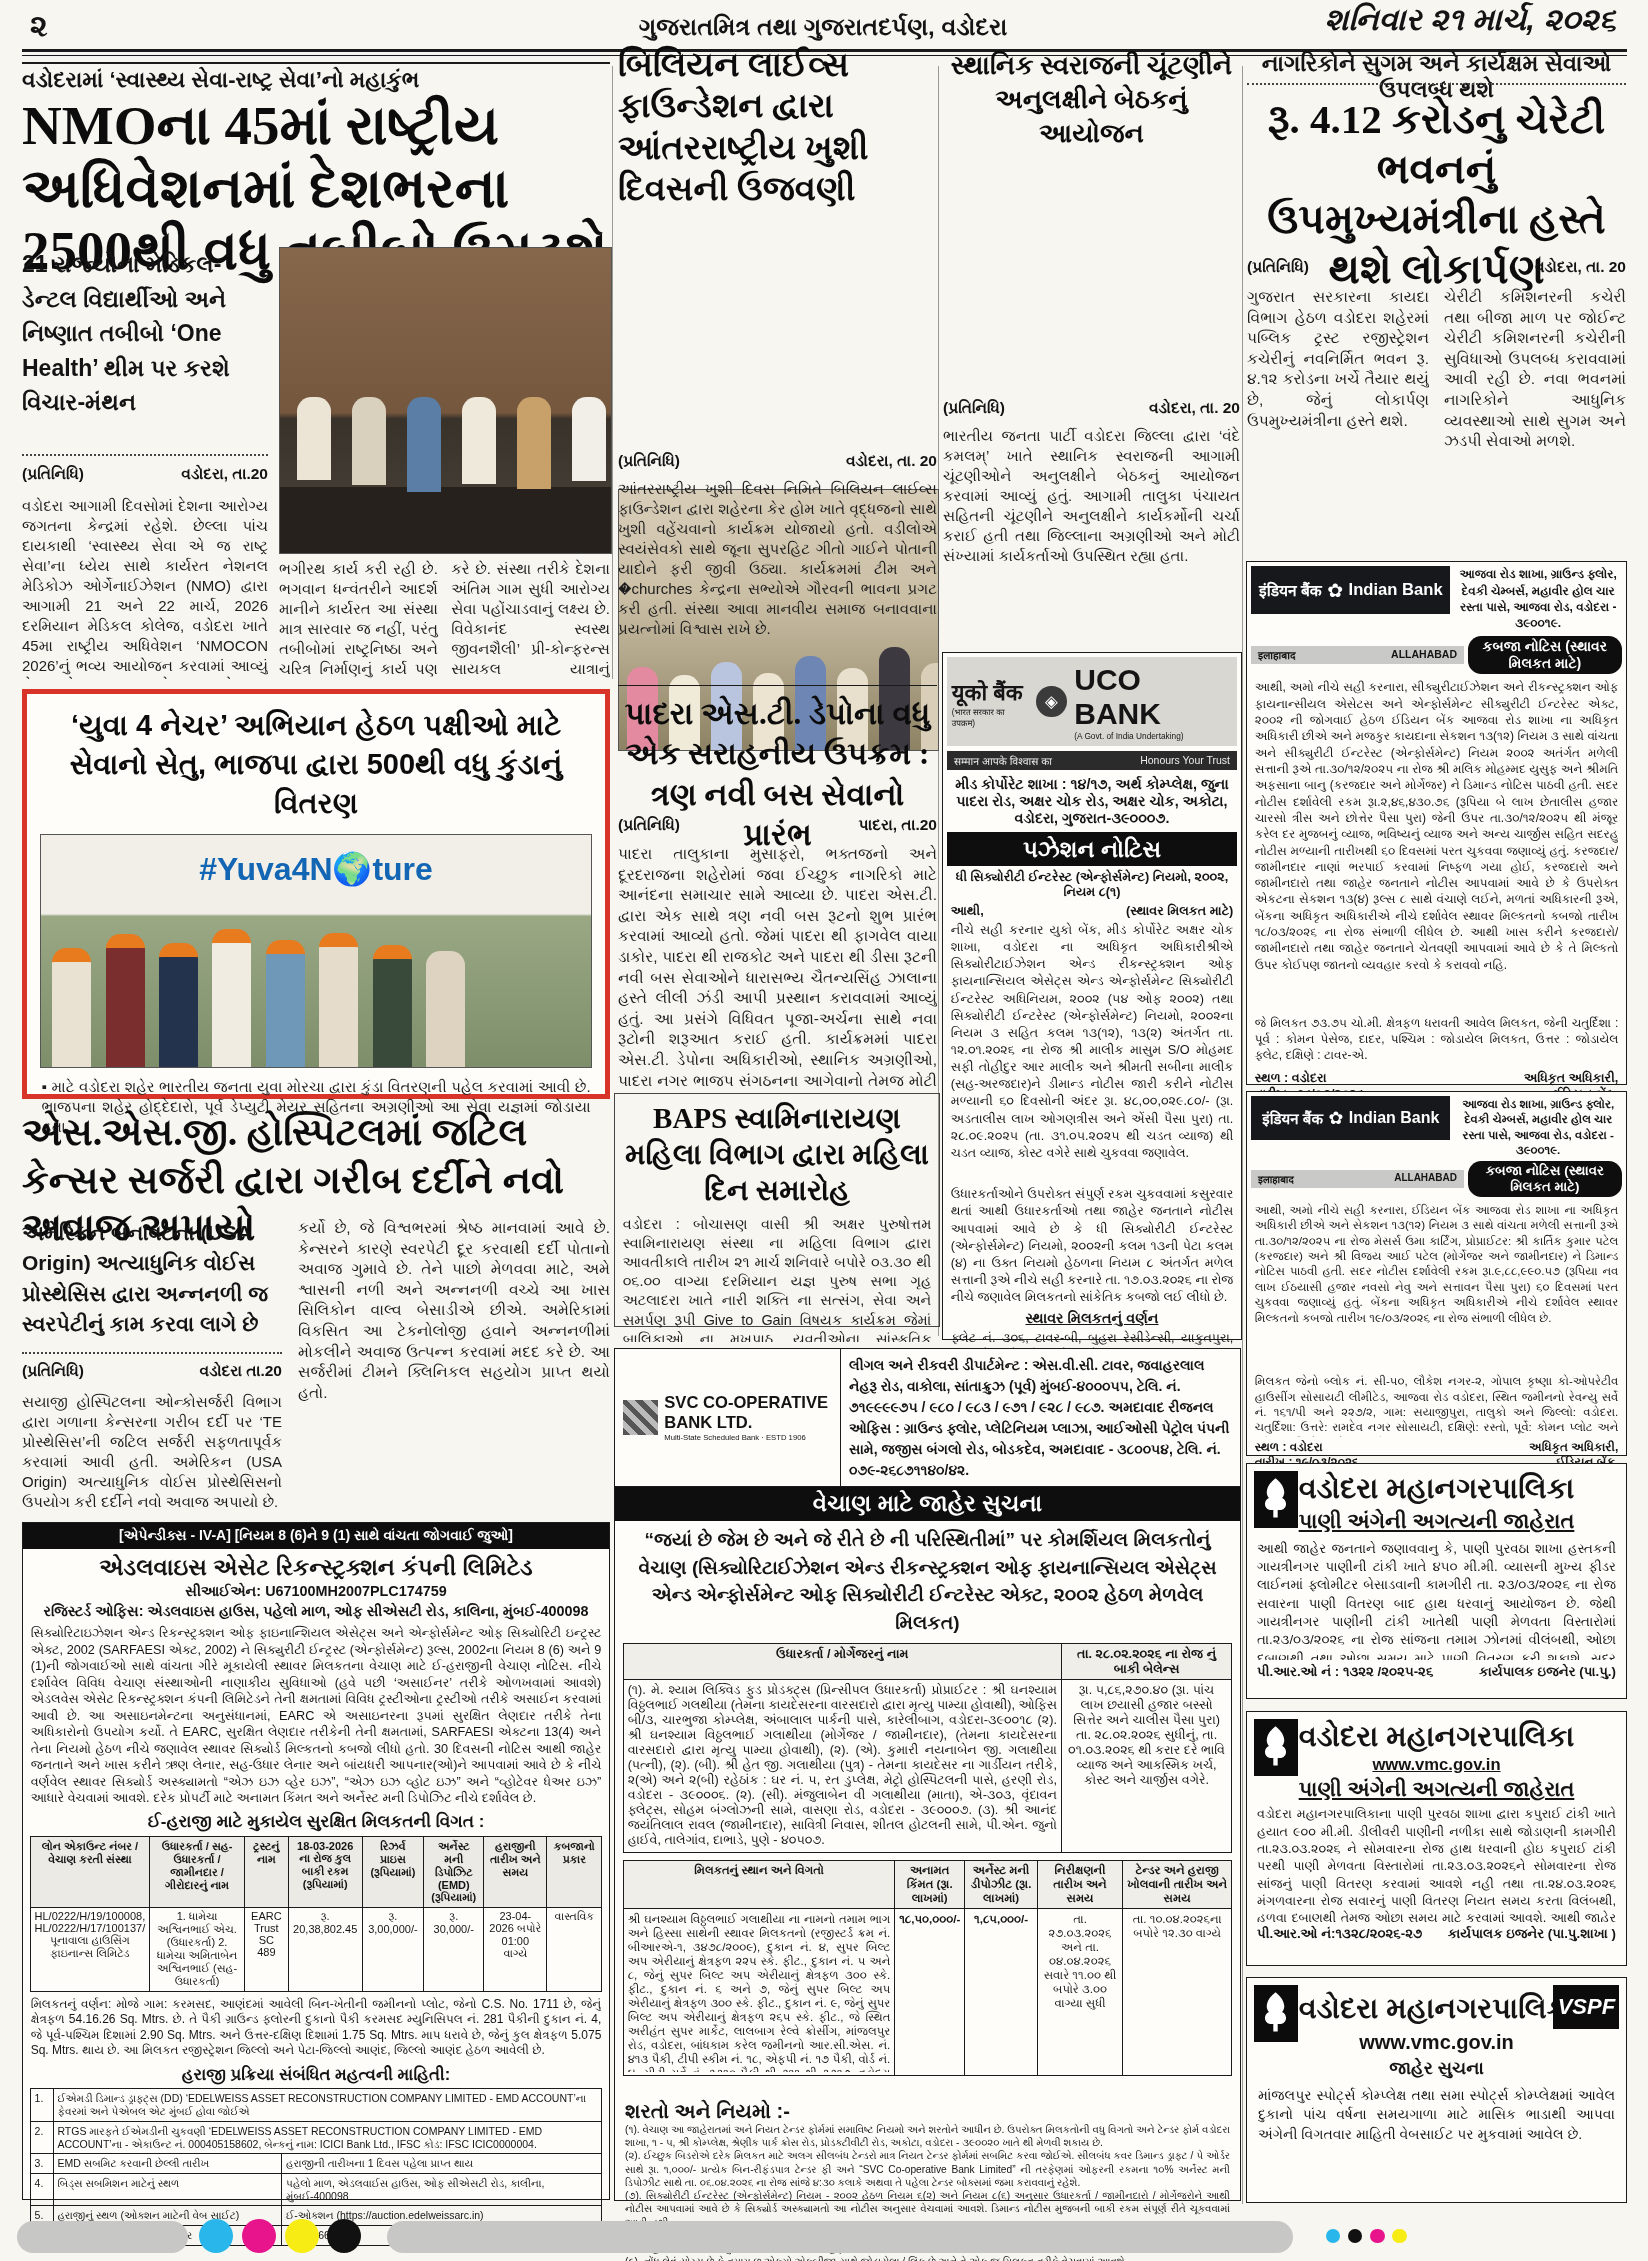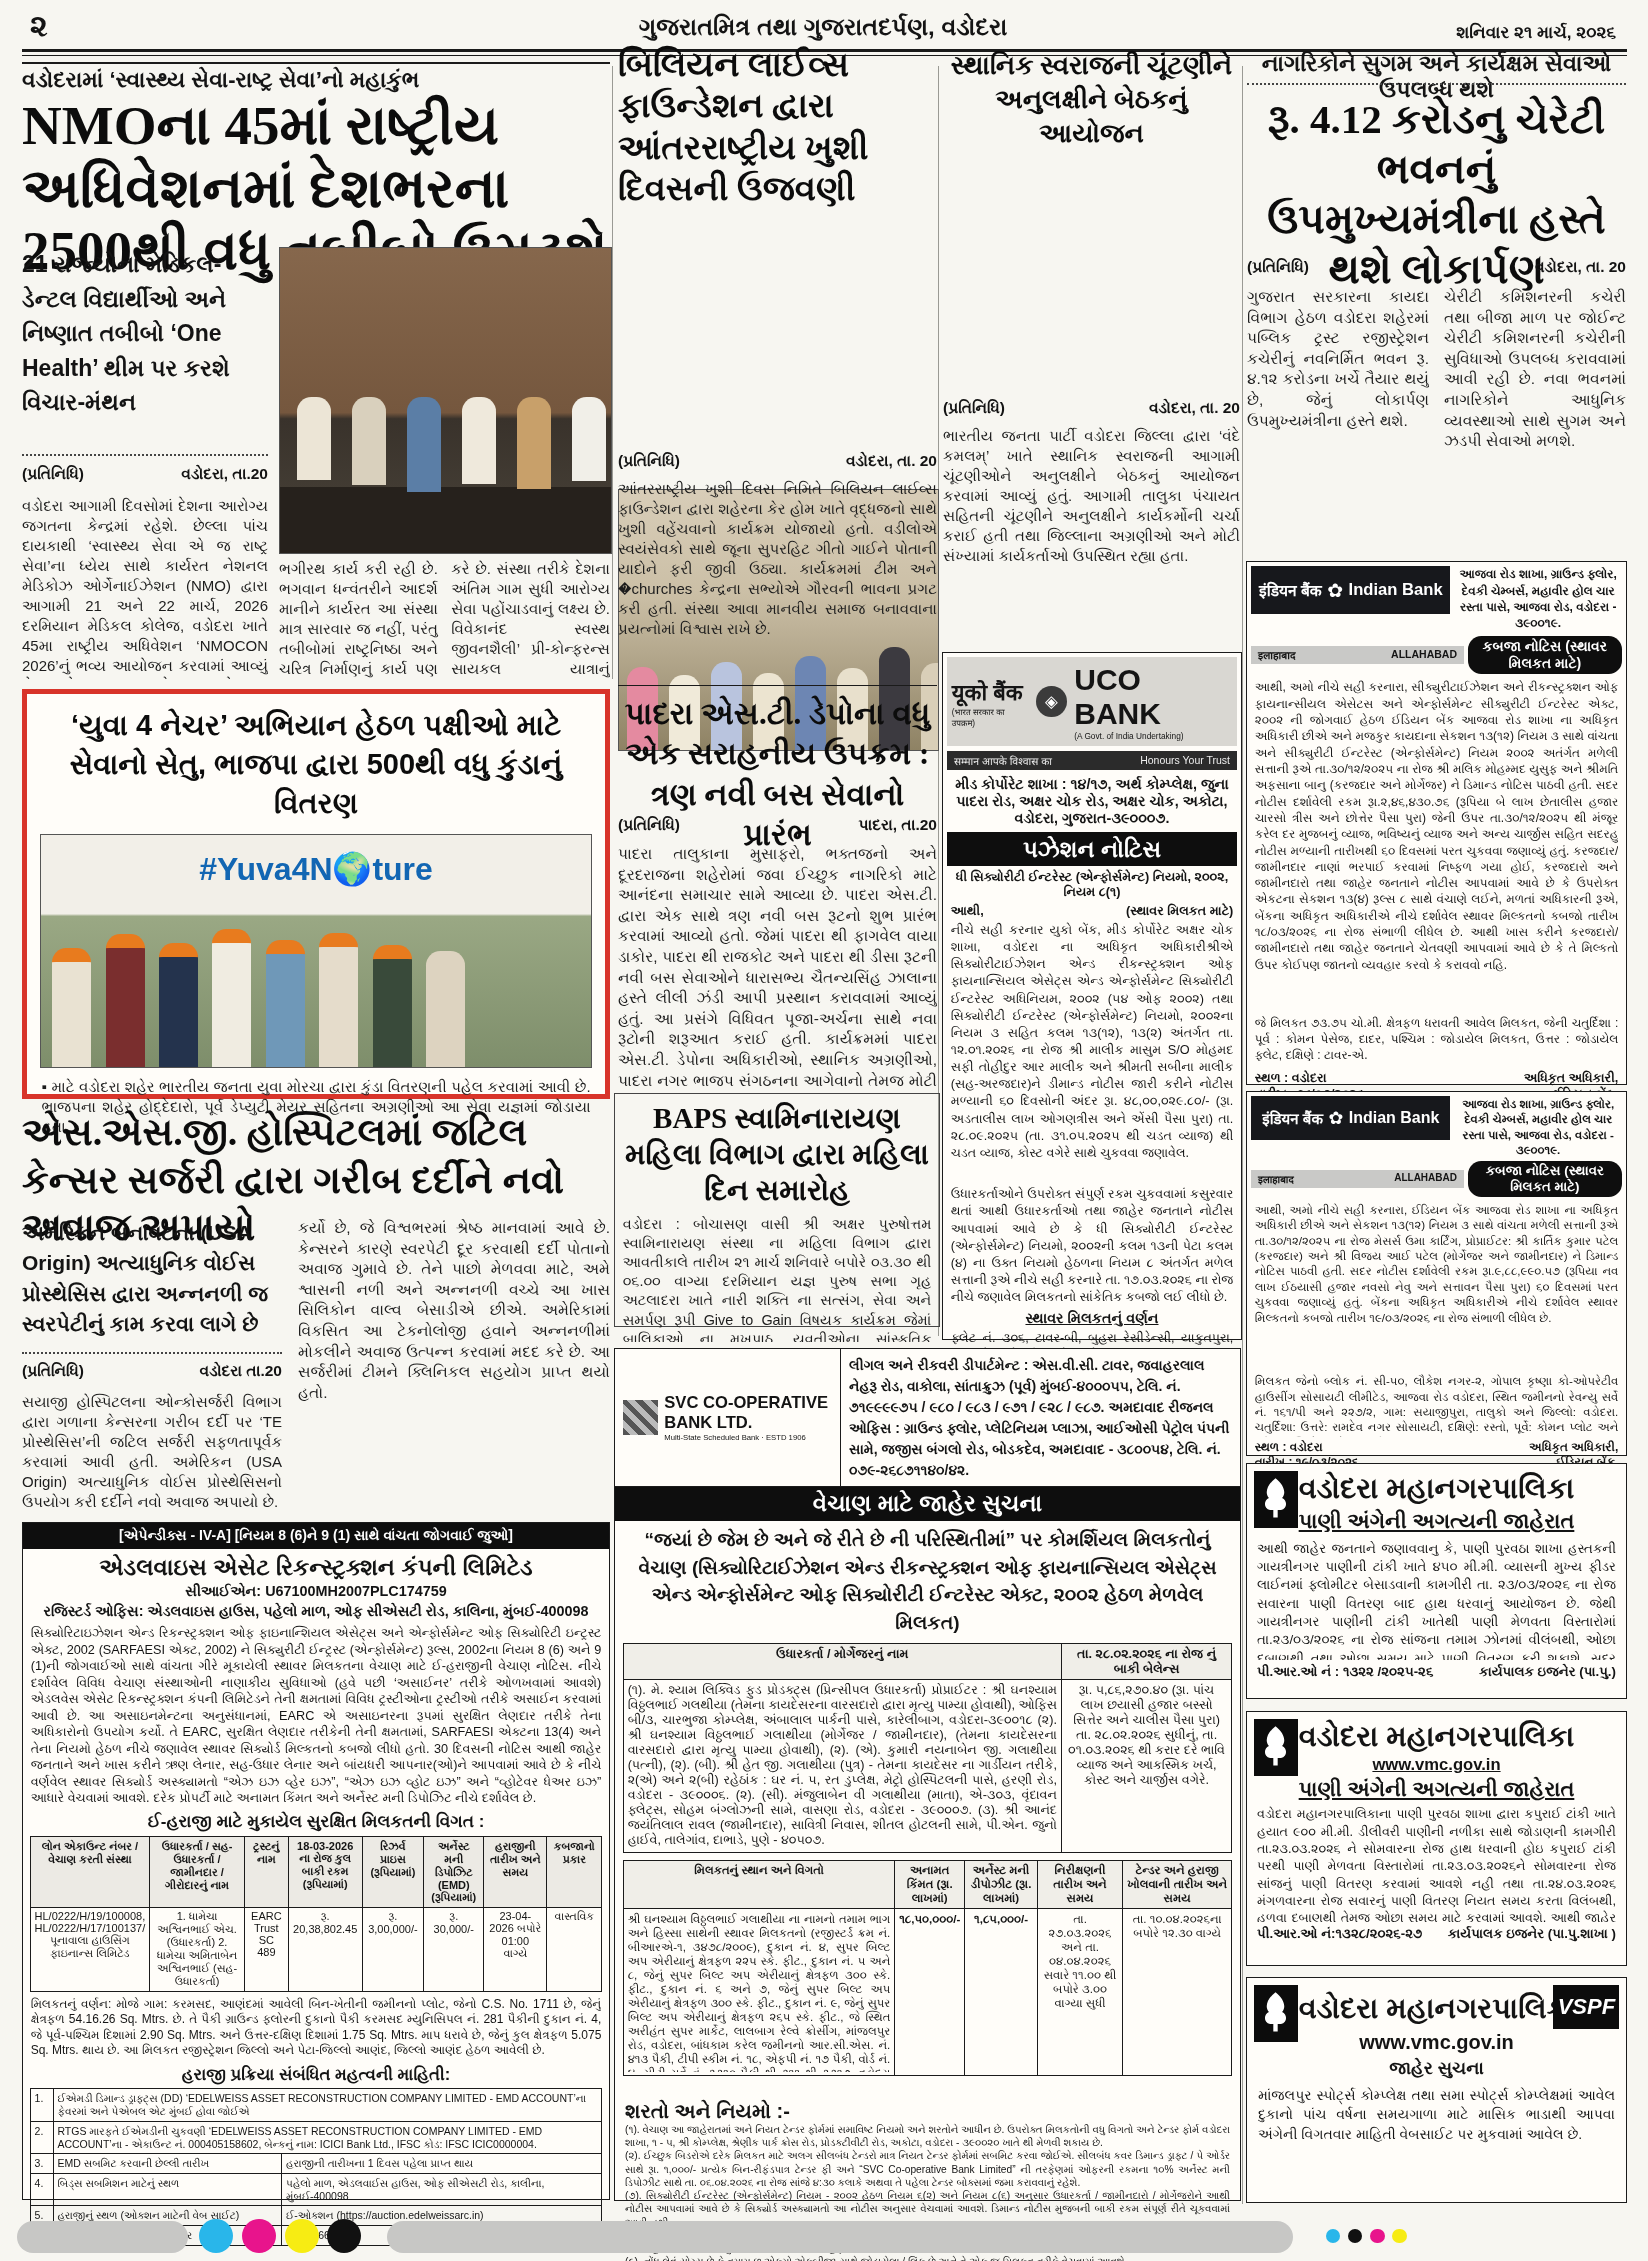--- a/index.html
+++ b/index.html
@@ -26,21 +26,21 @@
   .logo-sq{background:#0c0c0c;display:flex;align-items:center;justify-content:center;}
   .clip{overflow:hidden;}
 </style>
 </head>
 <body>
 
 <div id="page">
 
   <div class="abs b" style="left:30px;top:8.8px;font-size:30px;">૨</div>
   <div class="abs b ctr" style="left:442px;top:13.3px;width:762px;font-size:24px;">ગુજરાતમિત્ર તથા ગુજરાતદર્પણ, વડોદરા</div>
-  <div class="abs b" style="right:33px;top:23px;font-size:17px;">શનિવાર ૨૧ માર્ચ, ૨૦૨૬</div>
+  <div class="abs b" style="right:33px;top:2px;font-size:31px;font-style:italic;">શનિવાર ૨૧ માર્ચ, ૨૦૨૬</div>
   <div class="abs thinrule" style="left:22px;top:49px;width:1605px;height:3.3px;"></div>
   <div class="abs thinrule" style="left:22px;top:55px;width:1605px;height:1.1px;"></div>
 
   <div class="abs vrule" style="left:612px;top:66px;height:613px;"></div>
   <div class="abs vrule" style="left:938px;top:66px;height:1270px;"></div>
   <div class="abs vrule" style="left:1242px;top:66px;height:2138px;"></div>
 
   <div class="abs thinrule" style="left:22px;top:62px;width:588px;height:1.7px;"></div>
   <div class="abs b" style="left:22px;top:67px;width:588px;font-size:22px;">વડોદરામાં ‘સ્વાસ્થ્ય સેવા-રાષ્ટ્ર સેવા’નો મહાકુંભ</div>
   <div class="abs hl" style="left:22px;top:95px;width:630px;font-size:55px;line-height:1.14;">NMOના 45માં રાષ્ટ્રીય અધિવેશનમાં દેશભરના 2500થી વધુ તબીબો ઉમટશે</div>

